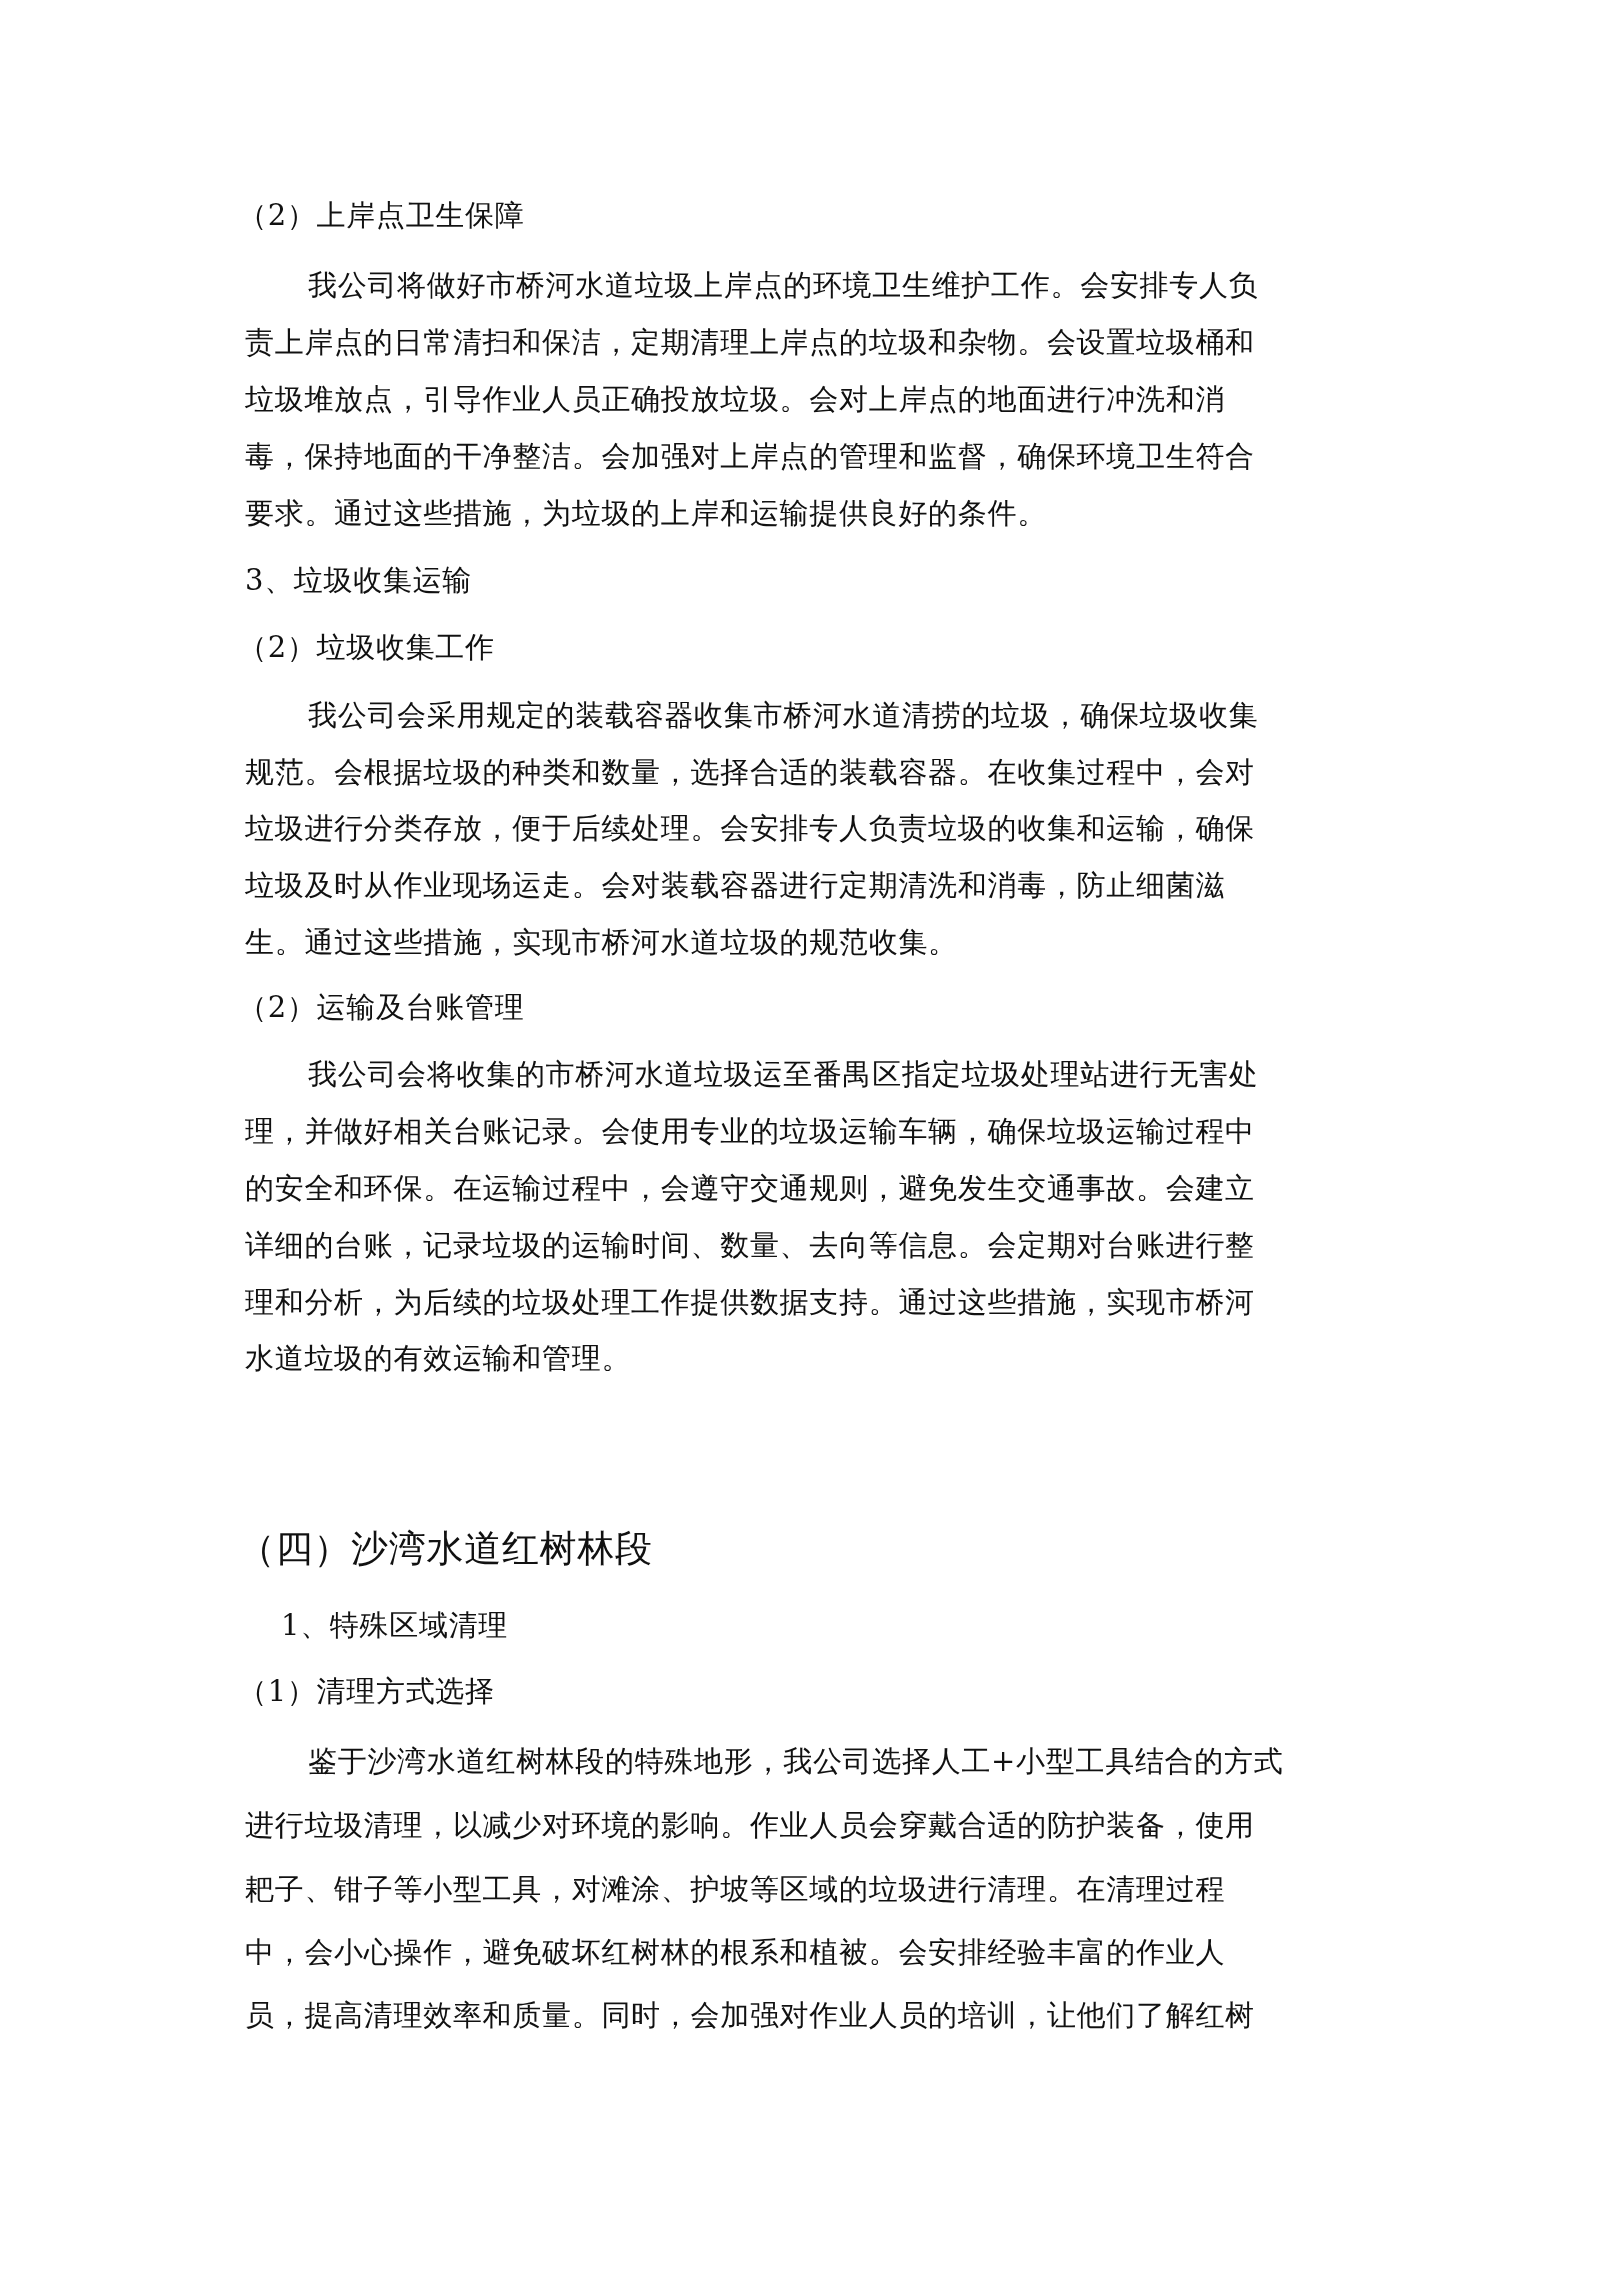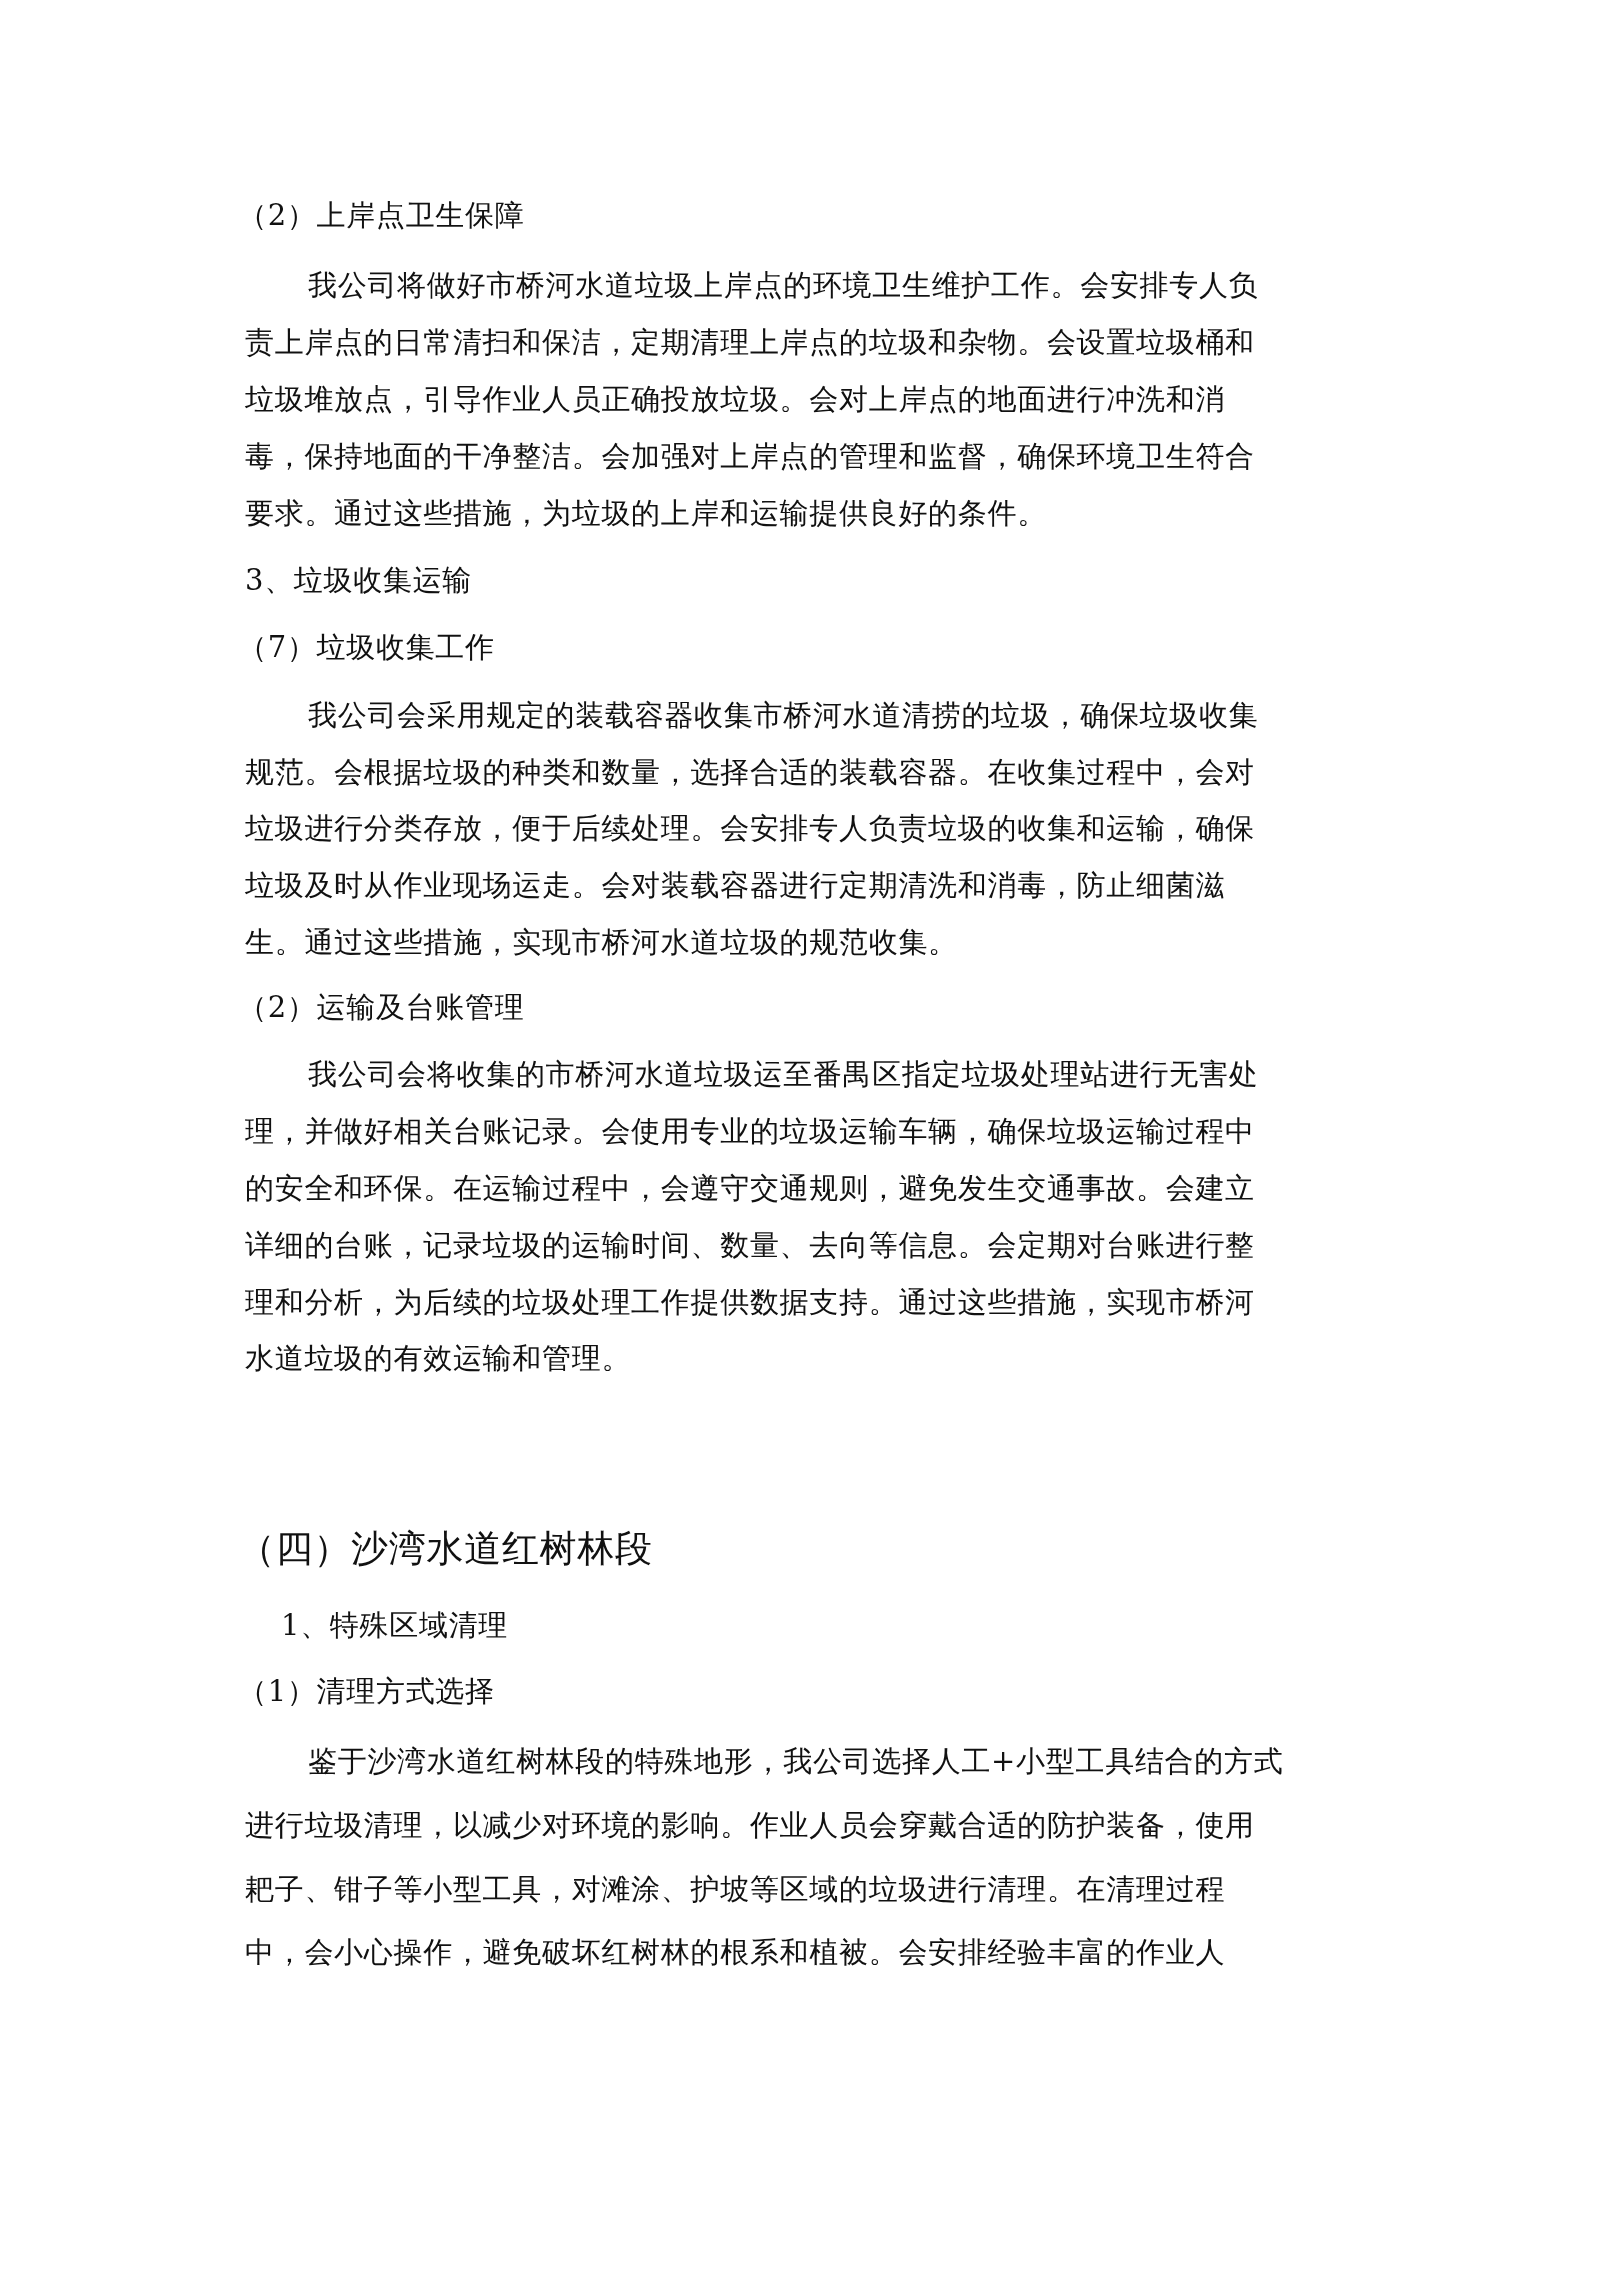--- a/index.html
+++ b/index.html
@@ -50,21 +50,21 @@
   <div class="line subhead" style="top:196px;">（2）上岸点卫生保障</div>
 
   <div class="line indent" style="top:266px;">我公司将做好市桥河水道垃圾上岸点的环境卫生维护工作。会安排专人负</div>
   <div class="line" style="top:323px;">责上岸点的日常清扫和保洁，定期清理上岸点的垃圾和杂物。会设置垃圾桶和</div>
   <div class="line" style="top:380px;">垃圾堆放点，引导作业人员正确投放垃圾。会对上岸点的地面进行冲洗和消</div>
   <div class="line" style="top:437px;">毒，保持地面的干净整洁。会加强对上岸点的管理和监督，确保环境卫生符合</div>
   <div class="line" style="top:494px;">要求。通过这些措施，为垃圾的上岸和运输提供良好的条件。</div>
 
   <div class="line" style="top:561px;">3、垃圾收集运输</div>
 
-  <div class="line subhead" style="top:628px;">（7）垃圾收集工作</div>
+  <div class="line subhead" style="top:628px;">（2）垃圾收集工作</div>
 
   <div class="line" style="top:753px;">规范。会根据垃圾的种类和数量，选择合适的装载容器。在收集过程中，会对</div>
   <div class="line indent" style="top:696px;">我公司会采用规定的装载容器收集市桥河水道清捞的垃圾，确保垃圾收集</div>
   <div class="line" style="top:809px;text-align:center;">垃圾进行分类存放，便于后续处理。会安排专人负责垃圾的收集和运输，确保</div>
   <div class="line" style="top:866px;">垃圾及时从作业现场运走。会对装载容器进行定期清洗和消毒，防止细菌滋</div>
   <div class="line" style="top:923px;">生。通过这些措施，实现市桥河水道垃圾的规范收集。</div>
 
   <div class="line subhead" style="top:988px;">（2）运输及台账管理</div>
 
   <div class="line indent" style="top:1055px;">我公司会将收集的市桥河水道垃圾运至番禺区指定垃圾处理站进行无害处</div>
@@ -77,15 +77,16 @@
   <div class="section-title" style="top:1525px;">（四）沙湾水道红树林段</div>
 
   <div class="line" style="top:1606px;margin-left:36px;">1、特殊区域清理</div>
 
   <div class="line subhead" style="top:1672px;">（1）清理方式选择</div>
 
   <div class="line indent" style="top:1742px;">鉴于沙湾水道红树林段的特殊地形，我公司选择人工+小型工具结合的方式</div>
   <div class="line" style="top:1806px;">进行垃圾清理，以减少对环境的影响。作业人员会穿戴合适的防护装备，使用</div>
   <div class="line" style="top:1870px;">耙子、钳子等小型工具，对滩涂、护坡等区域的垃圾进行清理。在清理过程</div>
   <div class="line" style="top:1933px;">中，会小心操作，避免破坏红树林的根系和植被。会安排经验丰富的作业人</div>
+  <div class="line" style="top:1996px;">员，提高清理效率和质量。同时，会加强对作业人员的培训，让他们了解红树</div>
 
 </div>
 
 
 </body></html>

